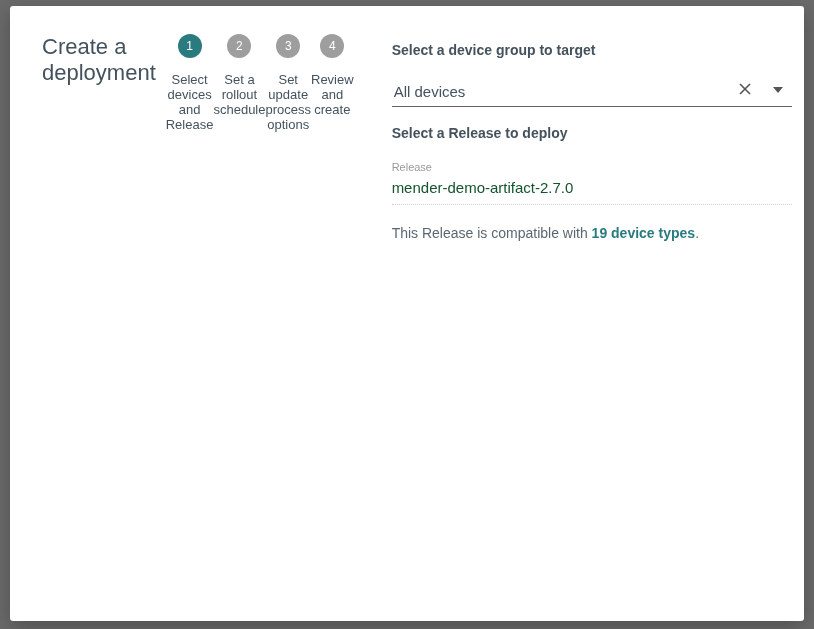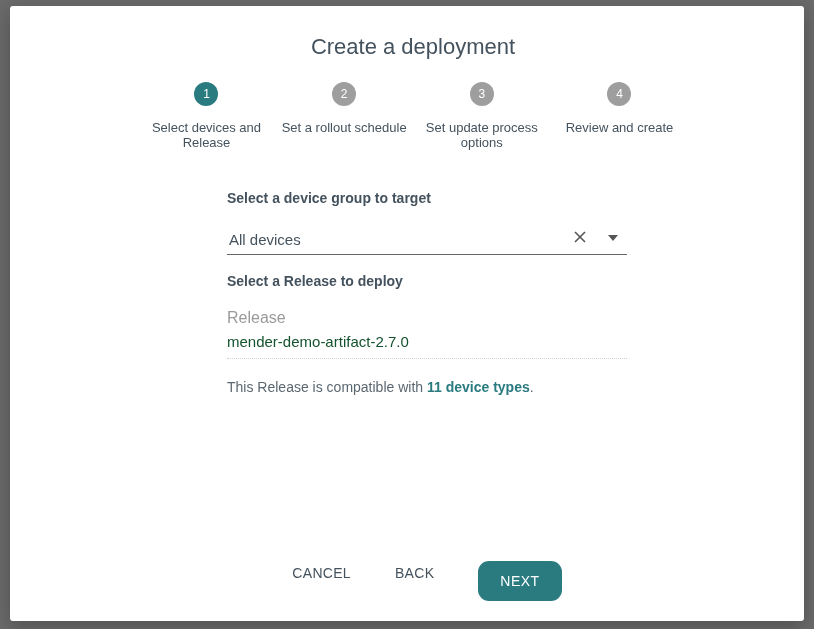--- a/index.html
+++ b/index.html
@@ -4,23 +4,22 @@
   <style>
     * { box-sizing: border-box; margin: 0; padding: 0; }
     html, body { width: 814px; height: 629px; font-family: "Segoe UI", "Helvetica Neue", Arial, sans-serif; background: #6a6a6a; }
     .modal {
       position: absolute;
       left: 10px; top: 6px; right: 10px; bottom: 8px;
       background: #fff;
       border-radius: 3px;
       box-shadow: 0 6px 20px rgba(0,0,0,0.25);
       display: flex;
-      flex-direction: column;
-      padding: 28px 20px 20px 32px;
-      align-items: center;
+      flex-direction: row;
+      padding: 28px 32px 20px 32px;
     }
     .title { font-size: 22px; color: #44525e; font-weight: 400; margin-bottom: 22px; }
     .stepper { display: flex; justify-content: space-between; margin: 0 10px 32px 10px; }
     .step { display: flex; flex-direction: column; align-items: center; flex: 1; }
     .step-circle {
       width: 24px; height: 24px; border-radius: 50%;
       display: flex; align-items: center; justify-content: center;
       font-size: 12px; color: #fff; margin-bottom: 14px;
     }
     .step-circle.active { background: #2a7b80; }
@@ -32,21 +31,21 @@
       width: 400px;
       border-bottom: 1px solid rgba(0,0,0,0.6);
       display: flex; align-items: center; padding: 4px 2px 6px 2px;
       margin-bottom: 18px;
       gap: 8px;
     }
     .select-value { flex: 1; font-size: 15px; color: #44525e; }
     .icon-btn { cursor: pointer; color: #555; font-size: 16px; padding: 0 6px; }
     .helper { font-size: 14px; color: #5b6770; margin-bottom: 38px; }
     .link { color: #2a7b80; font-weight: 600; cursor: pointer; }
-    .field-label-small { font-size: 16px; color: #9a9a9a; margin-bottom: 6px; display: block; }
+    .field-label-small { font-size: 11px; color: #9a9a9a; margin-bottom: 6px; display: block; }
     .release-field {
       width: 400px;
       border-bottom: 1px dotted #cfcfcf;
       padding-bottom: 8px; margin-bottom: 20px;
     }
     .release-value { font-size: 15px; color: #14532d; }
     .compat { font-size: 14px; color: #5b6770; margin-bottom: 20px; }
     .info-row { display: flex; gap: 12px; font-size: 14px; color: #5b6770; line-height: 1.5; padding-right: 20px; }
     .info-icon { flex-shrink: 0; margin-top: 2px; }
     .footer { display: flex; align-items: center; padding-top: 20px; padding-left: 28px; }
@@ -104,21 +103,21 @@
 
 
     <div class="section-label">Select a Release to deploy</div>
 
     <div class="release-field">
       <span class="field-label-small">Release</span>
       <div class="release-value">mender-demo-artifact-2.7.0</div>
     </div>
 
     <div class="compat">
-      <span>This Release is compatible with </span><a class="link">11 device types</a><span>.</span>
+      <span>This Release is compatible with </span><a class="link">19 device types</a><span>.</span>
     </div>
 
 
   </div>
 
   <div class="footer">
     <button class="txt-btn">CANCEL</button>
     <button class="txt-btn">BACK</button>
     <span class="spacer"></span>
     <button class="primary-btn">NEXT</button>

